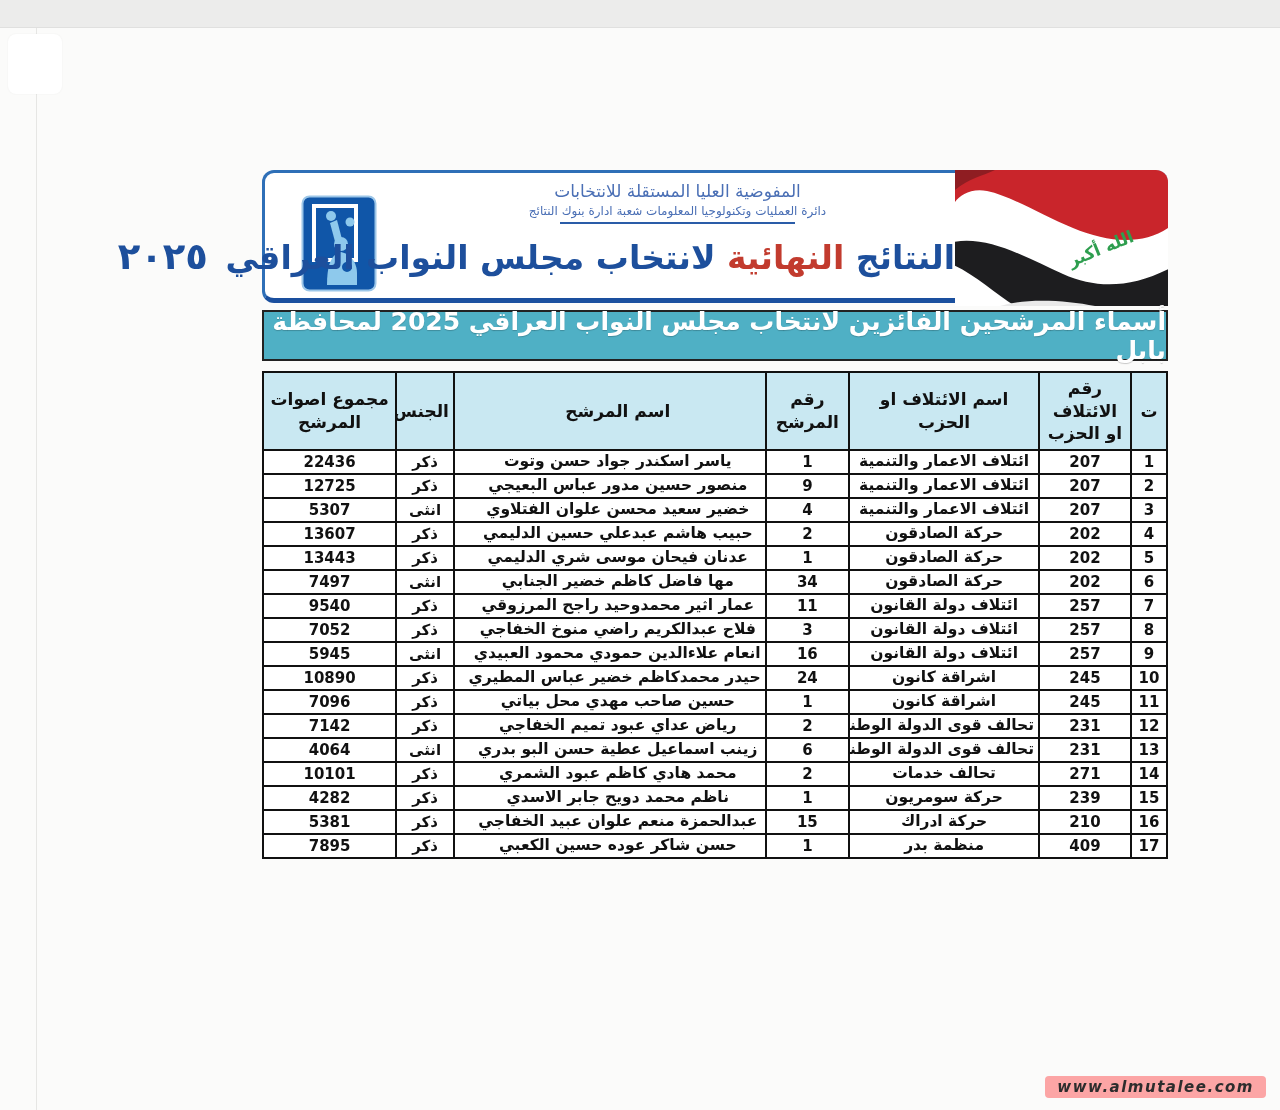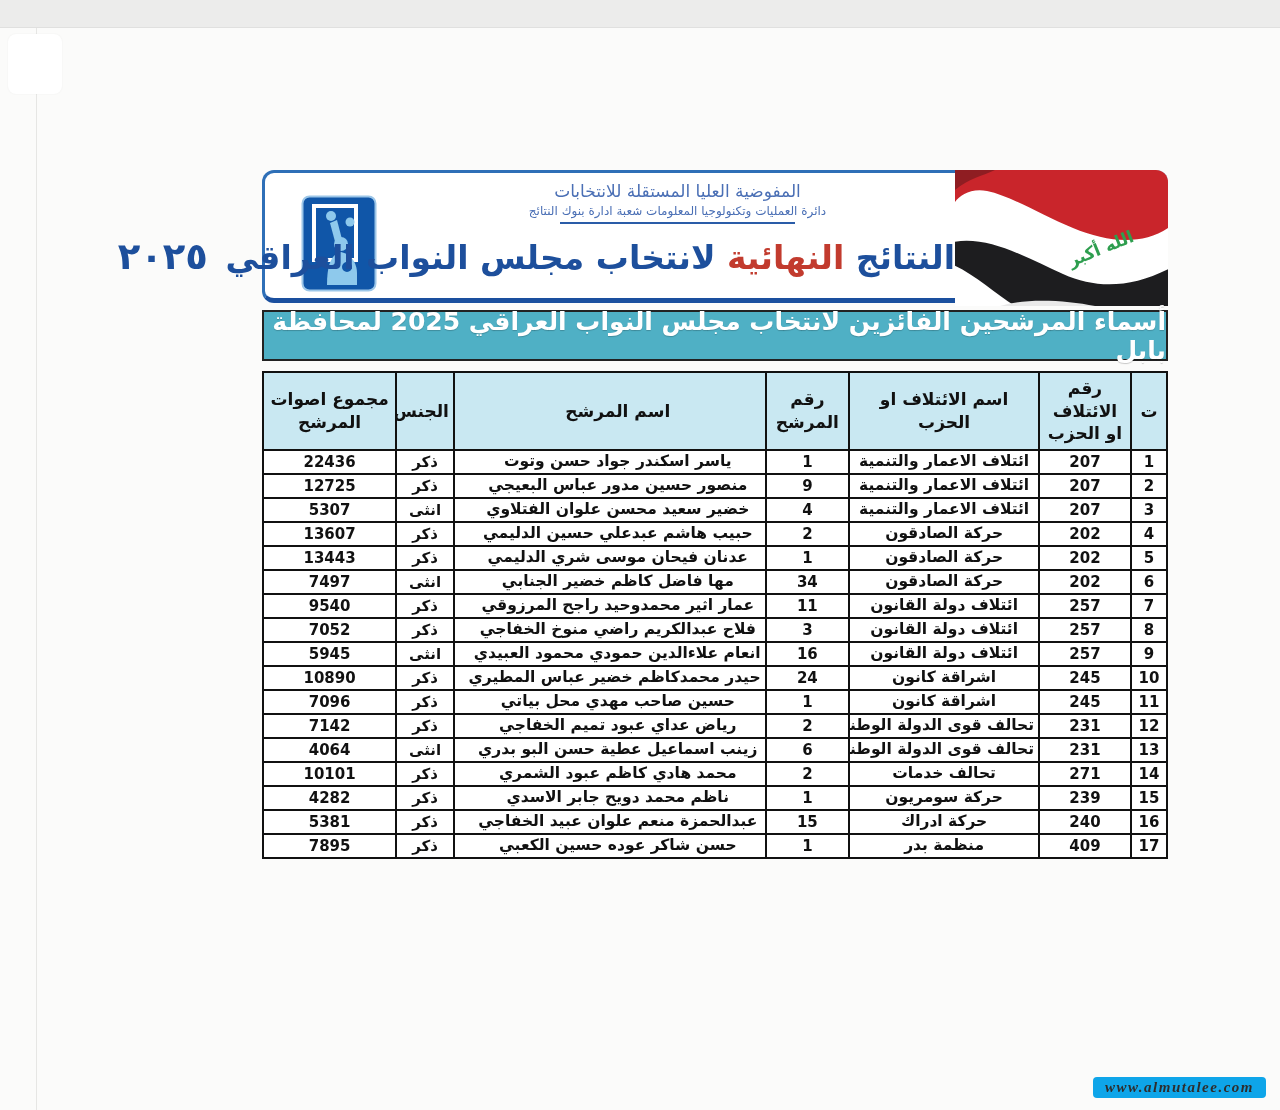--- a/index.html
+++ b/index.html
@@ -94,22 +94,22 @@
   .col-party_number{width:89px;margin-top:40px;}
   .col-party_name{width:184px;margin-top:16px;}
   .col-candidate_number{width:81px;}
   .col-candidate_name{width:302px;padding-left:20px;}
   .col-gender{width:56px;}
   .col-votes{width:129px;}
   td.col-party_name,td.col-candidate_name{font-size:15.5px;}
   
   .watermark{
     position:absolute;right:14px;bottom:12px;
-    background:#0ea5e9;border-radius:4px;padding:2px 12px;
-    font-style:italic;font-weight:bold;font-size:15px;color:#2d2d2d;letter-spacing:1.5px;font-family:Liberation Serif, serif;
+    background:#fca5a5;border-radius:4px;padding:2px 12px;
+    font-style:italic;font-weight:bold;font-size:15px;color:#2d2d2d;letter-spacing:1.5px;
   }
 </style>
 </head>
 <body>
 
 <div class="page">
   <div class="top-strip"></div>
   <div class="paper-edge"></div>
   <div class="corner-card"></div>
 
@@ -303,21 +303,21 @@
             <td class="col-serial">15</td>
             <td class="col-party_number">239</td>
             <td class="col-party_name">حركة سومريون</td>
             <td class="col-candidate_number">1</td>
             <td class="col-candidate_name">ناظم محمد دويح جابر الاسدي</td>
             <td class="col-gender">ذكر</td>
             <td class="col-votes">4282</td>
           </tr>
           <tr>
             <td class="col-serial">16</td>
-            <td class="col-party_number">240</td>
+            <td class="col-party_number">210</td>
             <td class="col-party_name">حركة ادراك</td>
             <td class="col-candidate_number">15</td>
             <td class="col-candidate_name">عبدالحمزة منعم علوان عبيد الخفاجي</td>
             <td class="col-gender">ذكر</td>
             <td class="col-votes">5381</td>
           </tr>
           <tr>
             <td class="col-serial">17</td>
             <td class="col-party_number">409</td>
             <td class="col-party_name">منظمة بدر</td>

